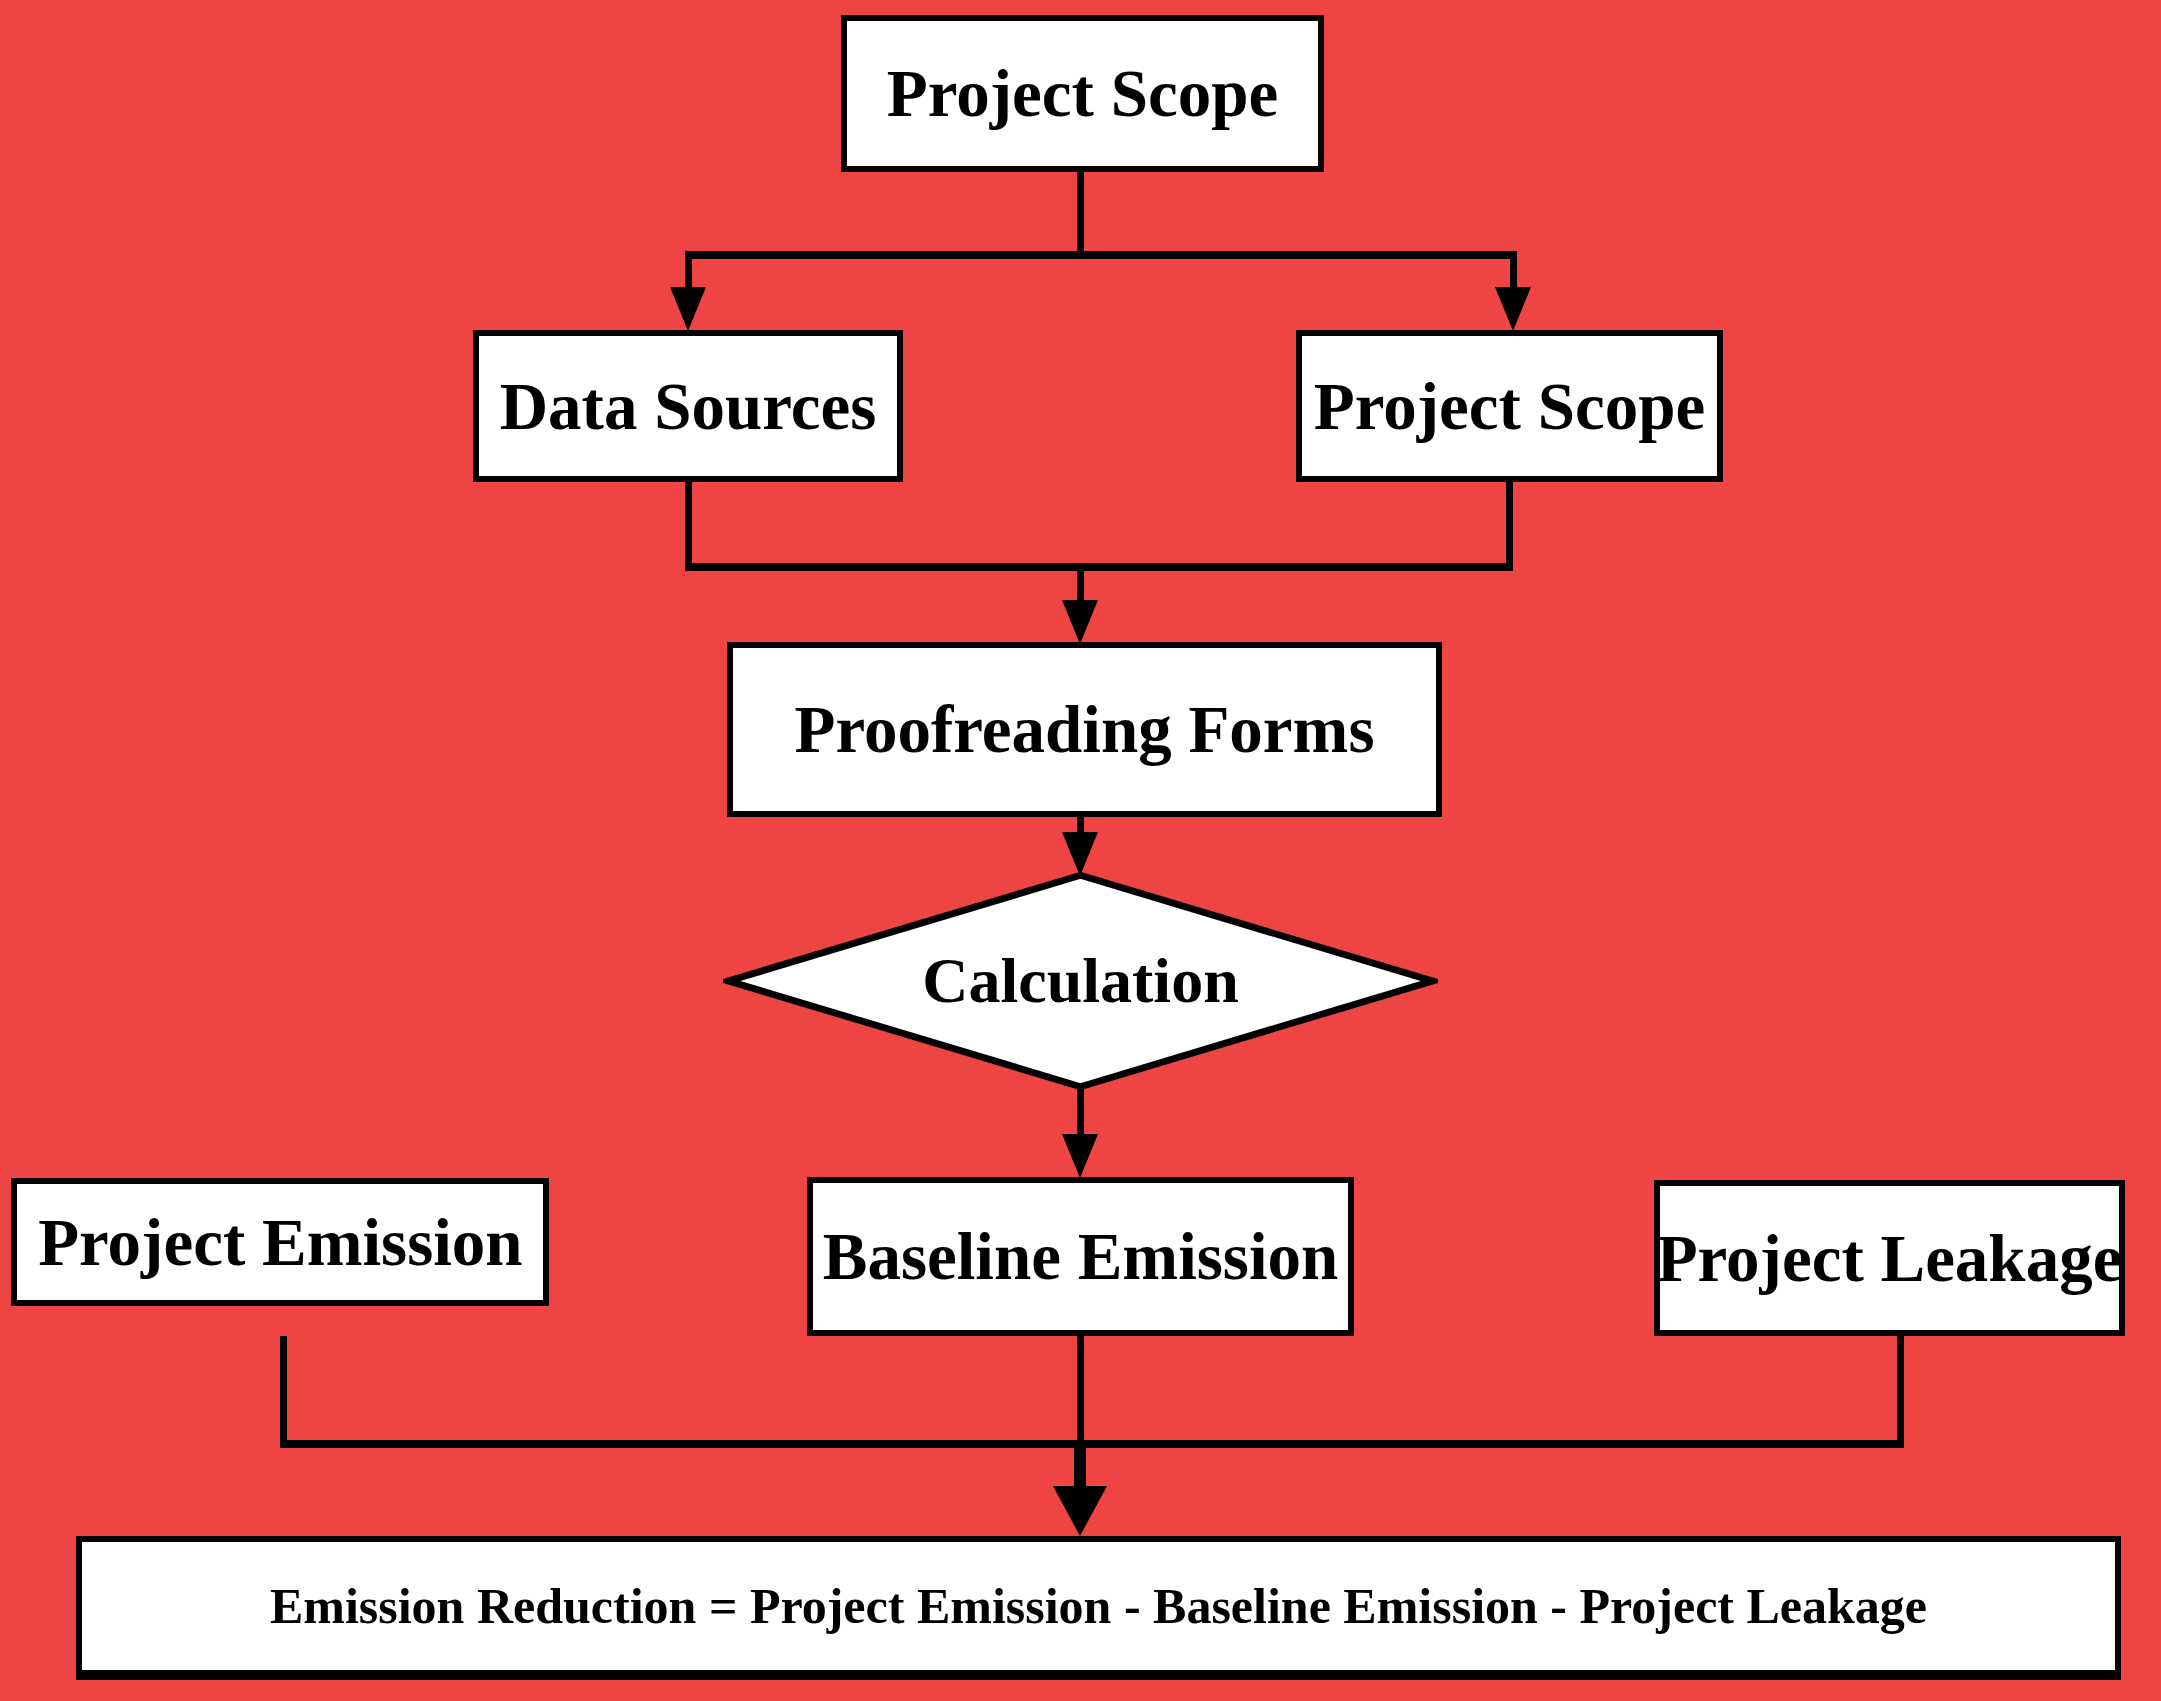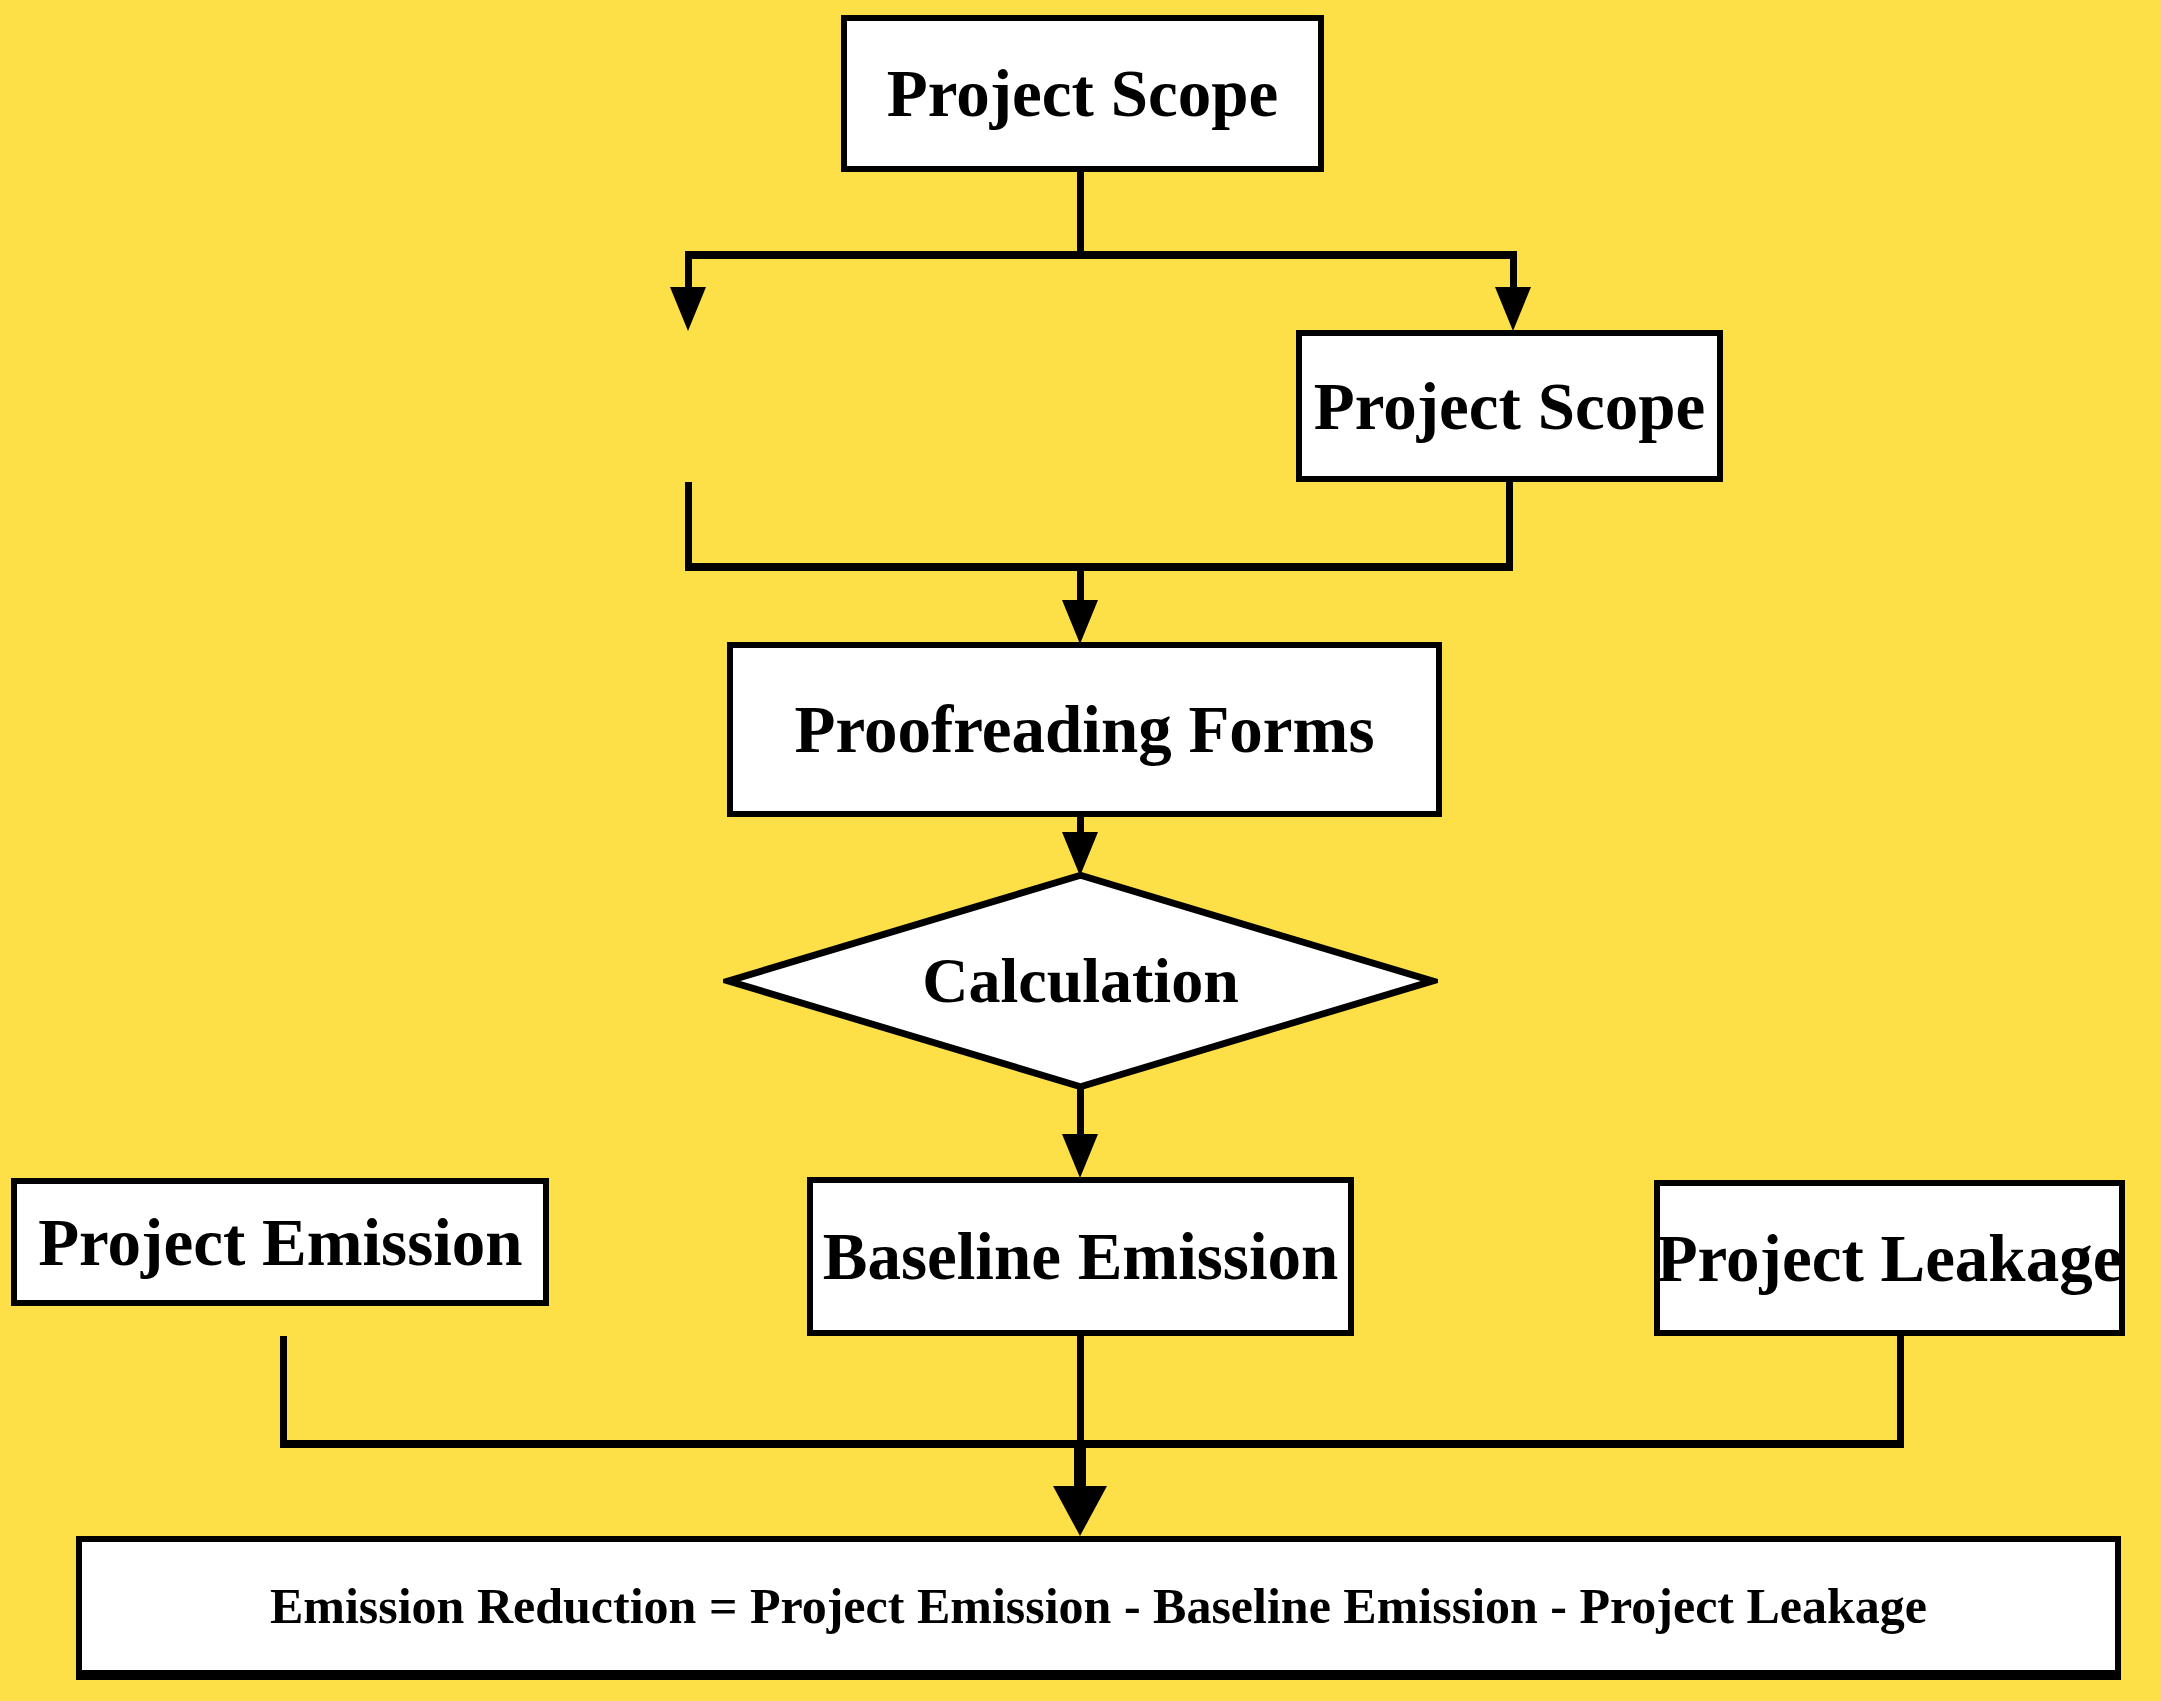--- a/index.html
+++ b/index.html
@@ -4,21 +4,21 @@
 <style>
   html, body {
     margin: 0;
     padding: 0;
     background: #ffffff;
   }
   .canvas {
     position: relative;
     width: 2161px;
     height: 1702px;
-    background: #fde047;
+    background: #ef4444;
     overflow: hidden;
     font-family: "Liberation Serif", "DejaVu Serif", serif;
   }
   .node {
     position: absolute;
     box-sizing: border-box;
     border: 6.8px solid #000000;
     background: #ffffff;
     display: flex;
     align-items: center;
@@ -109,20 +109,23 @@
   <div class="line" style="left:1077px;top:1336px;width:6.8px;height:111px"></div>
   <div class="line" style="left:1897px;top:1336px;width:6.8px;height:111px"></div>
   <div class="line" style="left:280px;top:1440px;width:1624px;height:7.6px"></div>
   <div class="line" style="left:1074px;top:1440px;width:12px;height:49px"></div>
   <div class="ah-big" style="left:1053px;top:1486px"></div>
 
   <div class="node" style="left:841px;top:15px;width:483px;height:157px">
     <span>Project Scope</span>
   </div>
 
+  <div class="node" style="left:473px;top:330px;width:430px;height:152px">
+    <span>Data Sources</span>
+  </div>
 
   <div class="node" style="left:1296px;top:330px;width:427px;height:152px">
     <span>Project Scope</span>
   </div>
 
   <div class="node" style="left:727px;top:642px;width:715px;height:175px">
     <span>Proofreading Forms</span>
   </div>
 
   <svg class="diamond-svg" viewBox="0 0 940 292">

